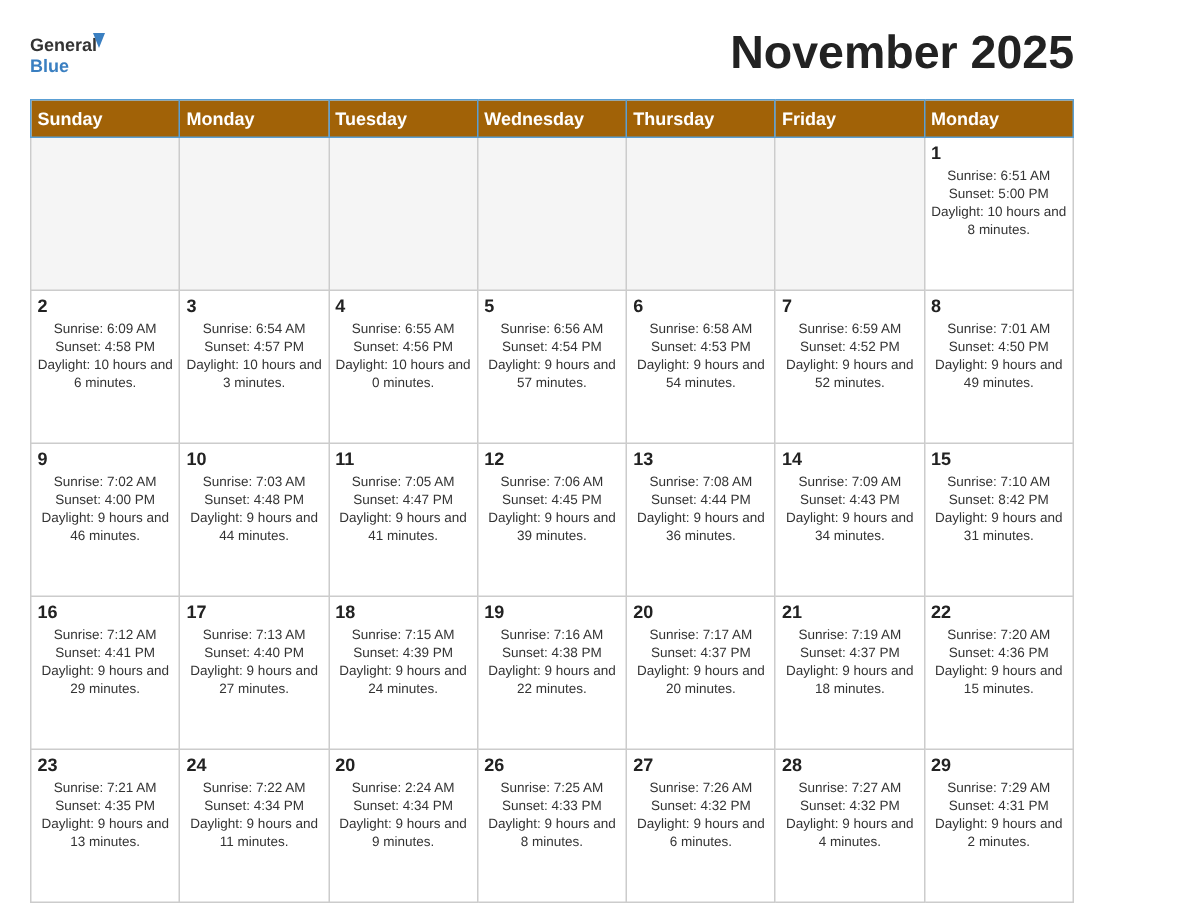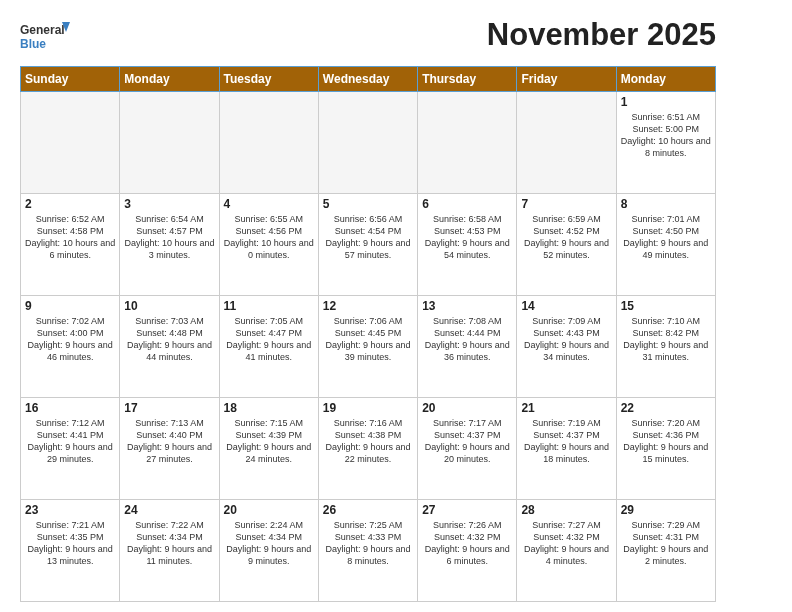--- a/index.html
+++ b/index.html
@@ -124,21 +124,21 @@
             <span class="day-number">1</span>
             <div class="day-info">Sunrise: 6:51 AM
 Sunset: 5:00 PM
 Daylight: 10 hours
 and 8 minutes.</div>
           </td>
         </tr>
         <tr>
           <td>
             <span class="day-number">2</span>
-            <div class="day-info">Sunrise: 6:52 AM
+            <div class="day-info">Sunrise: 6:09 AM
 Sunset: 4:58 PM
 Daylight: 10 hours
 and 6 minutes.</div>
           </td>
           <td>
             <span class="day-number">3</span>
             <div class="day-info">Sunrise: 6:54 AM
 Sunset: 4:57 PM
 Daylight: 10 hours
 and 3 minutes.</div>

